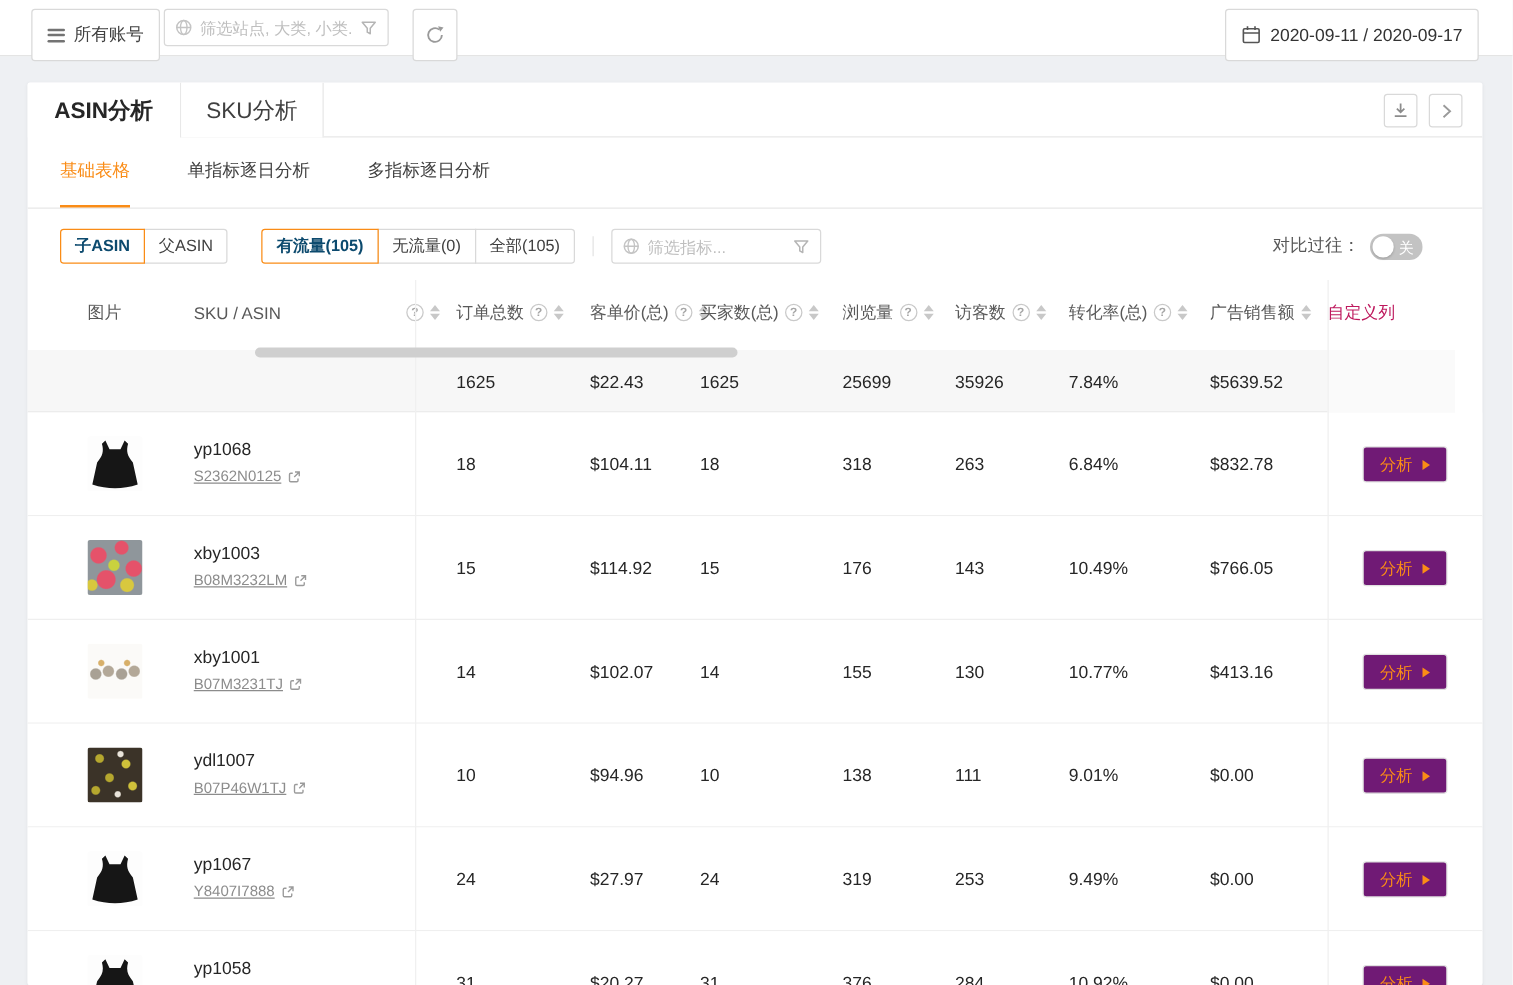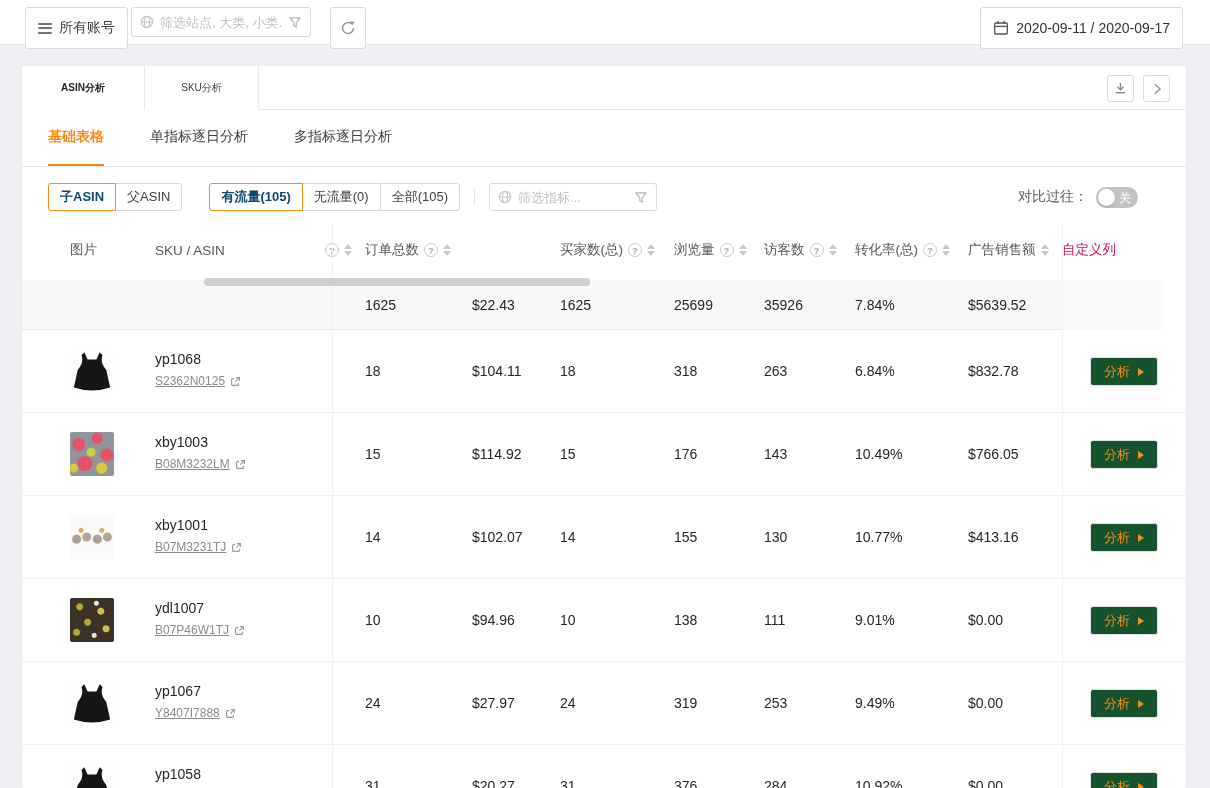--- a/index.html
+++ b/index.html
@@ -25,32 +25,32 @@
   .sitefilter input::placeholder, .metricfilter input::placeholder { color:#bfbfbf; }
   .refresh { left:330px; width:36px; justify-content:center; padding:0; }
   .daterange { right:27px; font-size:14px; color:#333; }
   
   .card { position:absolute; left:22px; top:66px; width:1164px; height:722px;
     background:#fff; border-radius:2px; box-shadow:0 1px 3px rgba(0,0,0,.06); overflow:hidden; }
   
   .tabbar { position:absolute; left:0; top:0; width:100%; height:44px; }
   .tabline { position:absolute; left:123px; right:0; top:43px; height:1px; background:#e8e8e8; }
   .tab { position:absolute; top:0; height:44px; display:flex; align-items:center;
-    justify-content:center; font-size:10px; cursor:pointer; background:#fff; }
+    justify-content:center; font-size:18px; cursor:pointer; background:#fff; }
   .tab-1 { left:0; width:123px; font-weight:bold; color:#262626; border-right:1px solid #e8e8e8; }
   .tab-2 { left:123px; width:114px; color:#404040; border-right:1px solid #e8e8e8; }
   .iconbtn { position:absolute; top:9px; width:27px; height:27px; border:1px solid #d9d9d9;
     border-radius:3px; background:#fff; display:flex; align-items:center; justify-content:center; cursor:pointer;}
   .dl { left:1085px; } .nx { left:1121px; }
   
   .subtabs { position:absolute; left:0; top:44px; width:100%; height:57px;
     border-bottom:1px solid #e8e8e8; display:flex; align-items:stretch; padding-left:26px; }
   .subtab { display:flex; align-items:center; margin-right:46px; font-size:14px;
     color:#404040; cursor:pointer; border-bottom:2px solid transparent; }
-  .subtab.active { color:#fa8c16; font-weight:bold; border-bottom-color:#fa8c16; }
+  .subtab.active { color:#fa8c16; font-weight:normal; border-bottom-color:#fa8c16; }
   
   .filters { position:absolute; left:0; top:117px; width:100%; height:28px;
     display:flex; align-items:center; padding-left:26px; }
   .btn { height:28px; border:1px solid #d9d9d9; background:#fff; padding:0 11px;
     font-size:13px; color:#404040; display:inline-flex; align-items:center; cursor:pointer;
     position:relative; }
   .group { display:inline-flex; }
   .group .btn + .btn { margin-left:-1px; }
   .group .btn:first-child { border-radius:3px 0 0 3px; }
   .group .btn:last-child { border-radius:0 3px 3px 0; }
@@ -120,21 +120,21 @@
       radial-gradient(circle at 15% 78%, #b5a72e 3px, transparent 4px),
       radial-gradient(circle at 55% 85%, #e9e4da 2px, transparent 3px),
       radial-gradient(circle at 60% 12%, #e9e4da 2px, transparent 3px); }
   .c-sku { position:absolute; left:133px; top:21px; }
   .sku { font-size:14px; color:#262626; }
   .asinline { margin-top:7px; display:flex; align-items:center; gap:5px; }
   .asinline a { font-size:12px; color:#8c8c8c; text-decoration:underline; cursor:pointer; }
   .c-action { position:absolute; left:1040px; width:124px; top:0; height:83px;
     display:flex; align-items:center; justify-content:center; }
   .analyze { height:29px; padding:0 13px; border:1px solid #e0e0e0; border-radius:3px;
-    background:#14532d; color:#fa8c16; font-size:13px; display:inline-flex; align-items:center;
+    background:#701a75; color:#fa8c16; font-size:13px; display:inline-flex; align-items:center;
     gap:8px; cursor:pointer; font-family:inherit; }
   .play { display:inline-block; width:0; height:0; border-top:4.5px solid transparent;
     border-bottom:4.5px solid transparent; border-left:6.5px solid #fa8c16; }
   .customcol { position:absolute; left:1040px; width:144px; top:0; height:52px;
     display:flex; align-items:center; justify-content:flex-start; color:#be185d;
     font-size:13.5px; cursor:pointer; }
 </style>
 </head>
 <body>
 
@@ -283,20 +283,28 @@
         </span>
       </div>
     <div class="th" style="left:343px">
       <span>订单总数</span>
       <span class="help"></span>
       <span class="sorter">
           <i class="up"></i>
           <i class="down"></i>
         </span>
       </div>
+    <div class="th" style="left:450px">
+      <span>客单价(总)</span>
+      <span class="help"></span>
+      <span class="sorter">
+          <i class="up"></i>
+          <i class="down"></i>
+        </span>
+      </div>
     <div class="th" style="left:538px">
       <span>买家数(总)</span>
       <span class="help"></span>
       <span class="sorter">
           <i class="up"></i>
           <i class="down"></i>
         </span>
       </div>
     <div class="th" style="left:652px">
       <span>浏览量</span>

